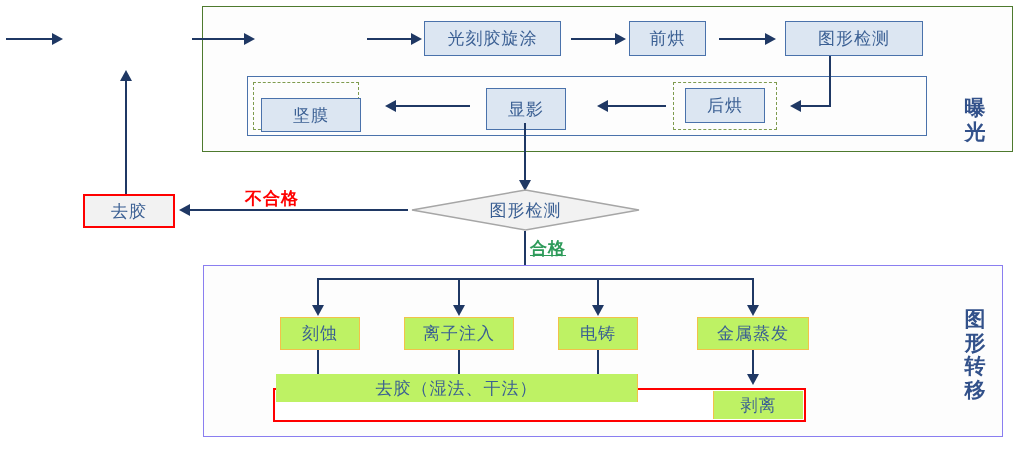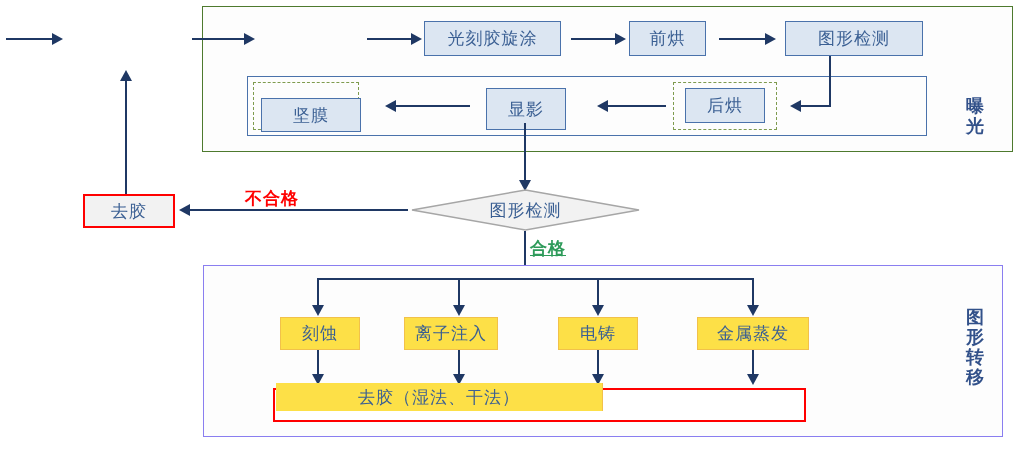--- a/index.html
+++ b/index.html
@@ -30,21 +30,21 @@
   }
   .box-gray{
     background:#f0f0f0;
     border:1.5px solid #a6a6a6;
   }
   .box-red{
     background:#f2f2f2;
     border:2.5px solid #ff0000;
   }
   .box-yellow{
-    background:#fde047;
+    background:#bef264;
     border:1.5px solid #f2c14a;
   }
 
   
   .region{
     position:absolute;
     box-sizing:border-box;
     background:
       radial-gradient(circle, #c9cfe0 0.6px, rgba(0,0,0,0) 0.7px) 0 0/14px 14px,
       #fdfdfd;
@@ -62,21 +62,21 @@
     position:absolute;
     box-sizing:border-box;
     border:1.5px dashed #7e9b4e;
     background:transparent;
   }
 
   
   .region-label{
     position:absolute;
     color:#32518a;
-    font-size:18px;
+    font-size:21px;
     font-weight:bold;
     line-height:1.12;
     text-align:center;
     width:22px;
     white-space:pre-line;
     letter-spacing:0;
   }
 
   
   .ln{ position:absolute; background:#1f3864; }
@@ -208,36 +208,37 @@
   <div class="arrow ar-down" style="left:453px;top:305px;"></div>
 
   <div class="ln lv" style="left:597px;top:278px;height:28px;"></div>
   <div class="arrow ar-down" style="left:592px;top:305px;"></div>
 
   <div class="ln lv" style="left:752px;top:278px;height:28px;"></div>
   <div class="arrow ar-down" style="left:747px;top:305px;"></div>
 
   <div class="node box-yellow" style="left:280px;top:317px;width:80px;height:33px;">刻蚀</div>
 
-  <div class="node box-yellow" style="left:404px;top:317px;width:94px;height:33px;">离子注入</div>
+  <div class="node box-yellow" style="left:404px;top:317px;width:110px;height:33px;">离子注入</div>
 
   <div class="node box-yellow" style="left:558px;top:317px;width:80px;height:33px;">电铸</div>
 
   <div class="node box-yellow" style="left:697px;top:317px;width:112px;height:33px;">金属蒸发</div>
 
   <div class="ln lv" style="left:317px;top:350px;height:25px;"></div>
   <div class="arrow ar-down" style="left:312px;top:374px;"></div>
 
   <div class="ln lv" style="left:458px;top:350px;height:25px;"></div>
   <div class="arrow ar-down" style="left:453px;top:374px;"></div>
 
   <div class="ln lv" style="left:597px;top:350px;height:25px;"></div>
   <div class="arrow ar-down" style="left:592px;top:374px;"></div>
 
   <div class="ln lv" style="left:752px;top:350px;height:25px;"></div>
   <div class="arrow ar-down" style="left:747px;top:374px;"></div>
 
   <div class="strip-red" style="left:273px;top:388px;width:533px;height:34px;"></div>
 
-  <div class="node box-yellow" style="left:276px;top:383px;width:327px;height:28px;border-left:none;border-top:none;border-bottom:none;">去胶（湿法、干法）</div>
-
+  <div class="node box-yellow" style="left:276px;top:374px;width:362px;height:28px;border-left:none;border-top:none;border-bottom:none;">去胶（湿法、干法）</div>
+
+  <div class="node box-yellow" style="left:713px;top:391px;width:90px;height:28px;border-right:none;border-top:none;border-bottom:none;">剥离</div>
 
 </div>
 
 </body></html>

